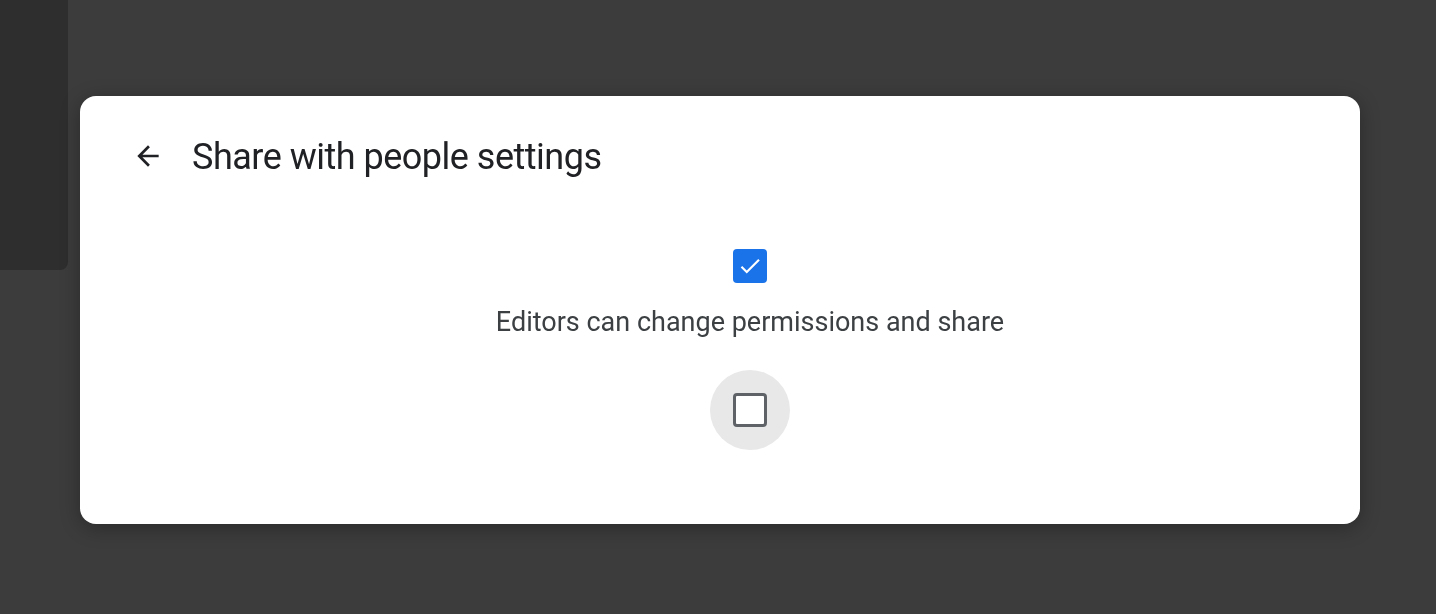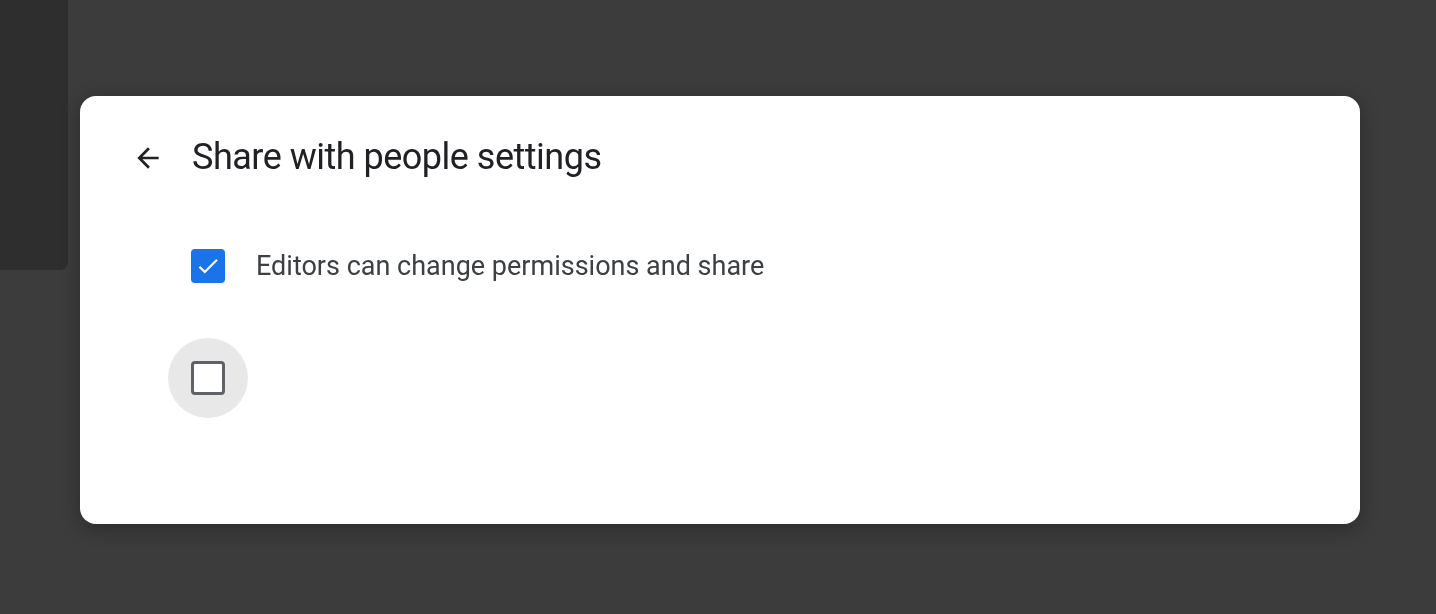--- a/index.html
+++ b/index.html
@@ -30,21 +30,21 @@
       top: 96px;
       width: 1280px;
       height: 428px;
       background: #ffffff;
       border-radius: 16px;
       box-shadow: 0 4px 20px rgba(0,0,0,0.3);
       padding: 40px 48px;
     }
     .dialog-header {
       display: flex;
-      align-items: flex-end;
+      align-items: flex-start;
       gap: 24px;
       margin-bottom: 48px;
     }
     .back-button {
       width: 40px;
       height: 40px;
       display: flex;
       align-items: center;
       justify-content: center;
       border: none;
@@ -57,23 +57,23 @@
       font-weight: 400;
       color: #202124;
       letter-spacing: -0.5px;
     }
     .options {
       padding-left: 60px;
     }
     .option-row {
       display: flex;
       align-items: center;
-      gap: 28px;
       margin-bottom: 32px;
       position: relative;
+      flex-direction: column;
     }
     .checkbox-wrapper {
       width: 80px;
       height: 80px;
       display: flex;
       align-items: center;
       justify-content: center;
       border-radius: 50%;
       margin-left: -20px;
       margin-right: -20px;

